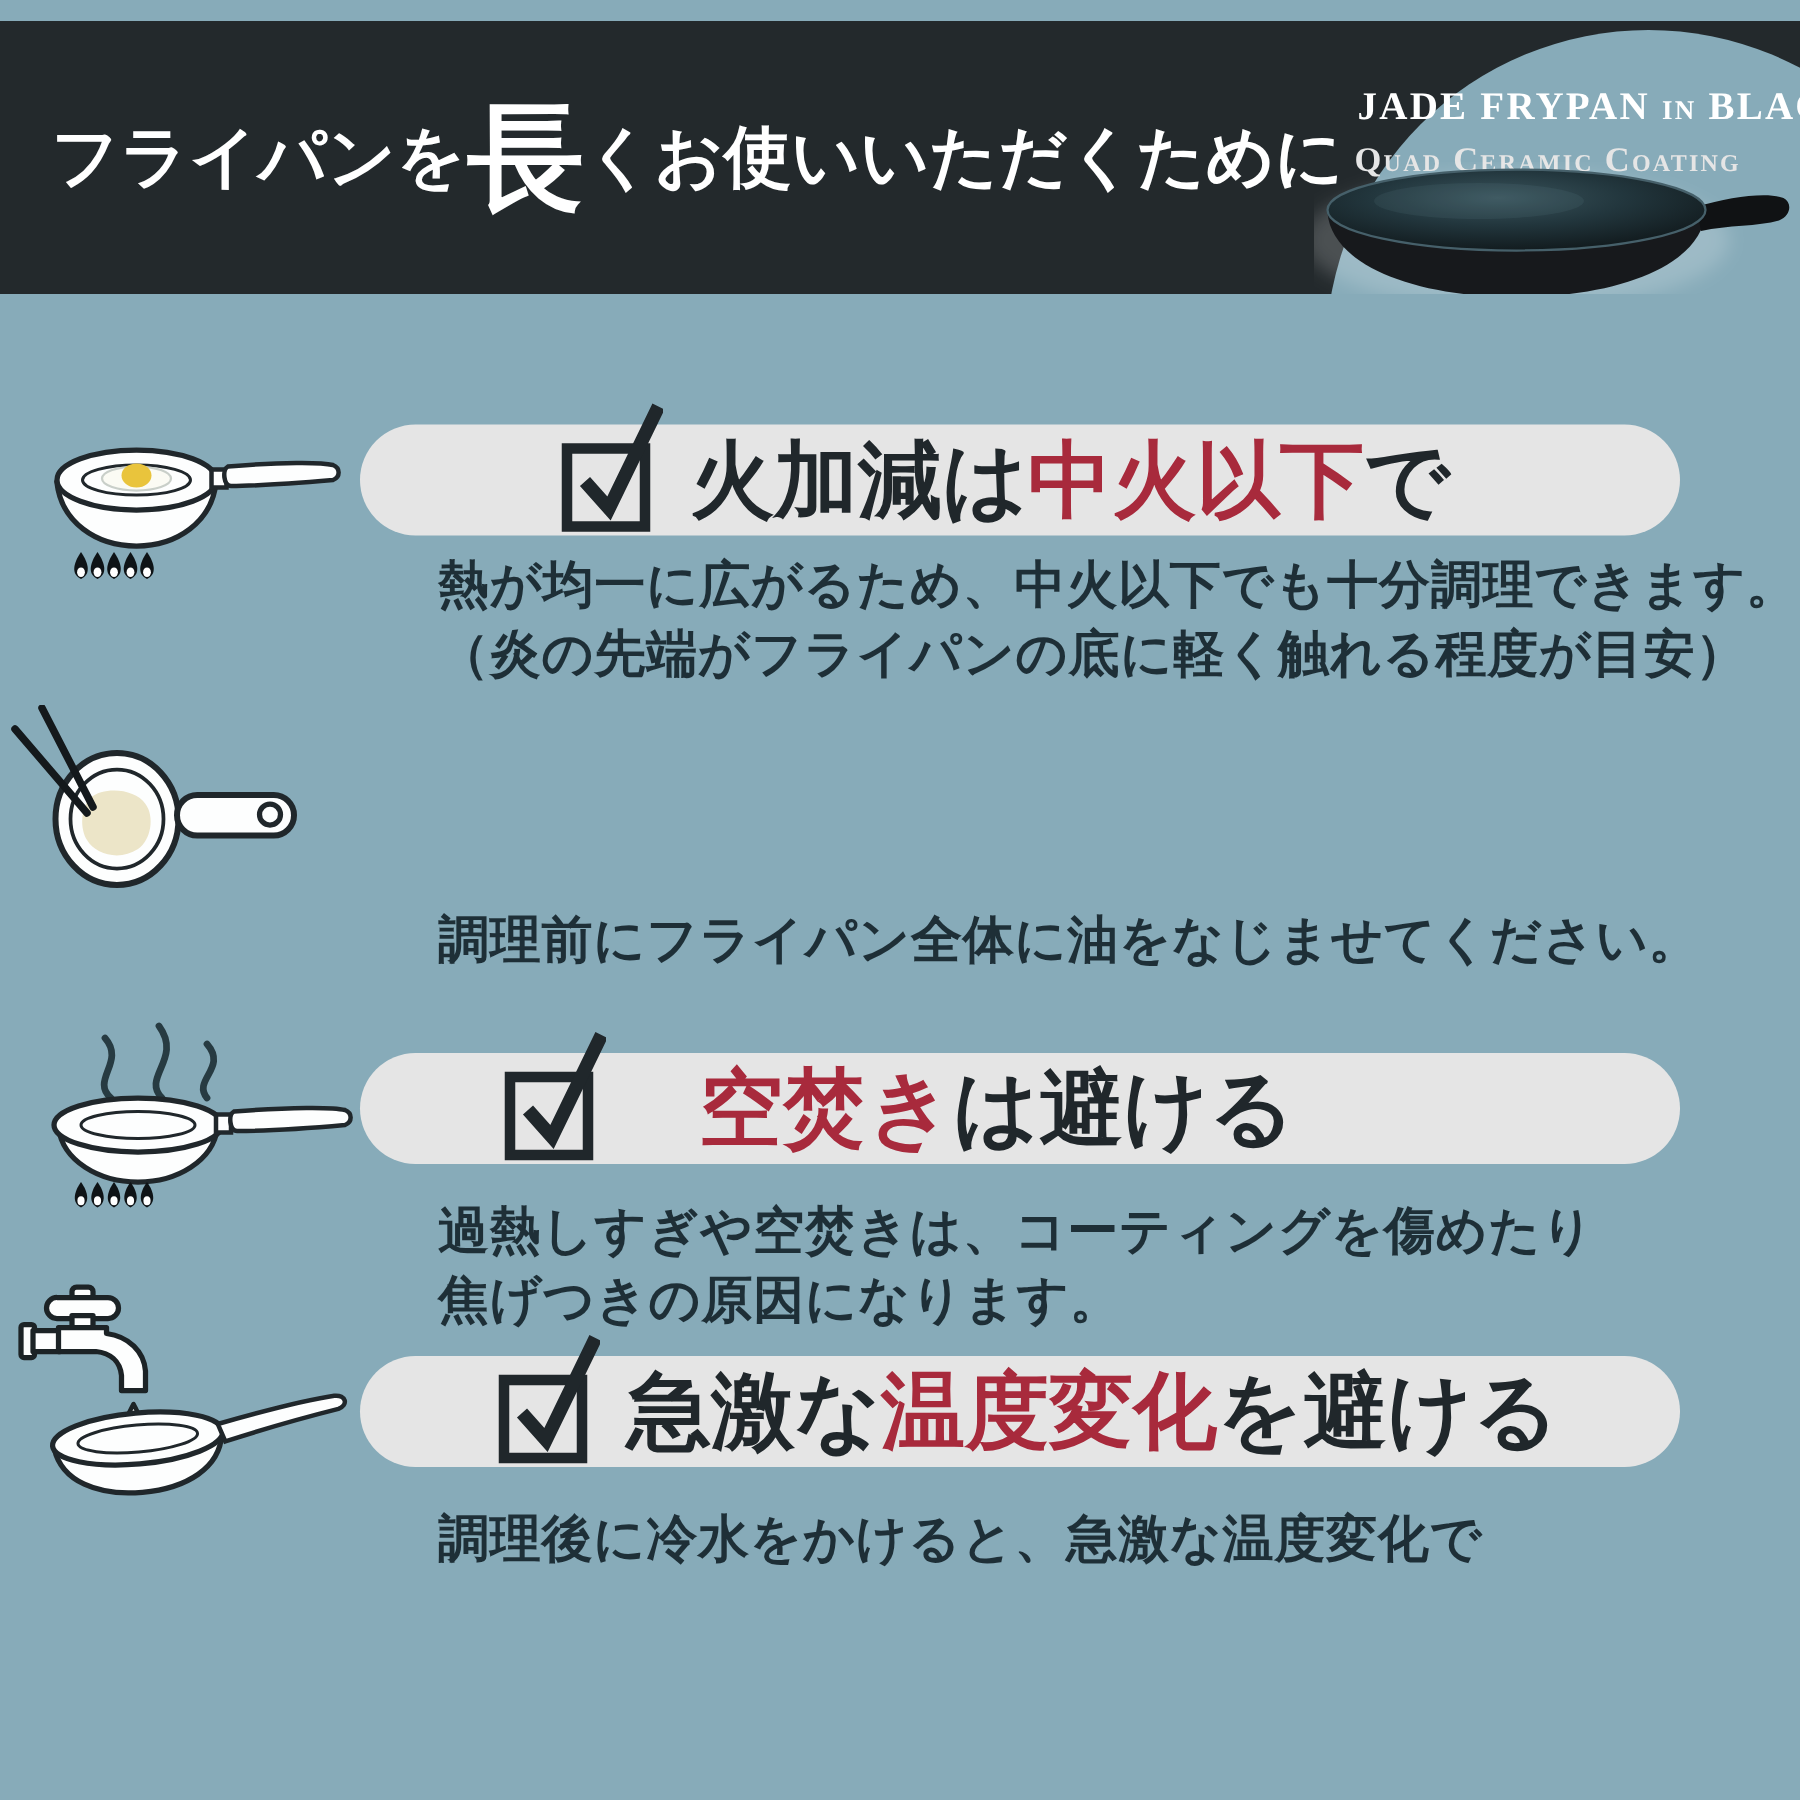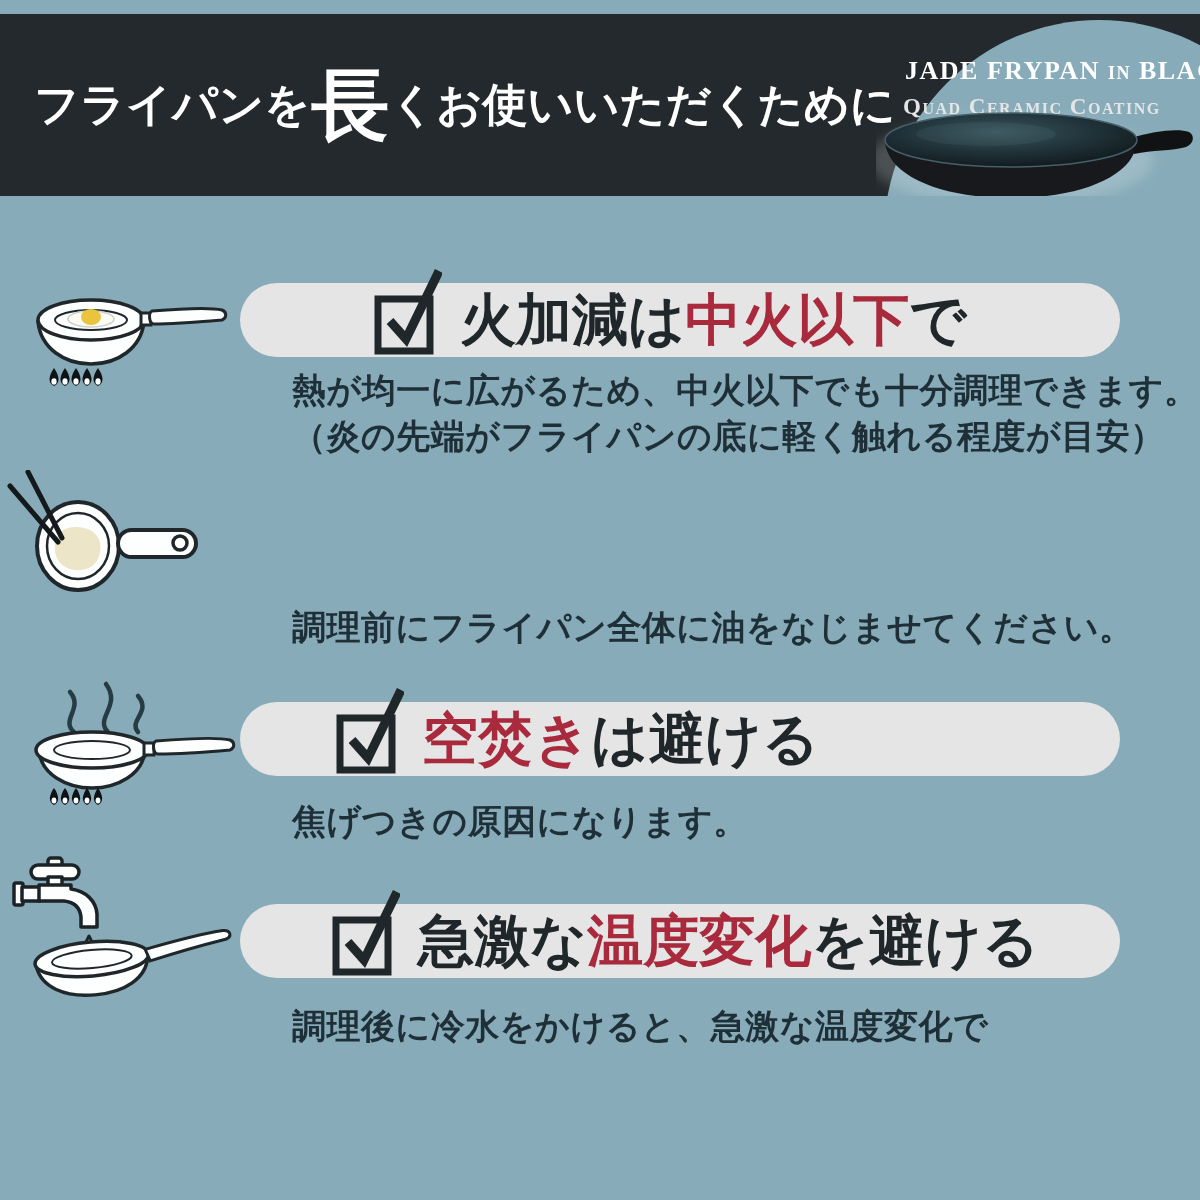--- a/index.html
+++ b/index.html
@@ -49,21 +49,21 @@
     display:flex;align-items:flex-start;
   }
   .pill .check{flex:0 0 auto;margin-top:-20px;}
   .pill .head{
     font-size:56px;font-weight:700;color:#20272b;
     white-space:nowrap;margin-left:18px;letter-spacing:0;
   }
   .head .accent{color:#a82a3c;}
   .pill.p1{top:283px;} .pill.p1 .inner{padding-left:130px;}
   .pill.p2{top:498px;} .pill.p2 .inner{padding-left:92px;}
-  .pill.p3{top:702px;} .pill.p3 .inner{padding-left:92px;}
+  .pill.p3{top:702px;} .pill.p3 .inner{padding-left:92px;gap:44px;}
   .pill.p4{top:904px;} .pill.p4 .inner{padding-left:88px;}
   .pill .inner{display:flex;align-items:center;}
 
   .desc{
     position:absolute;left:292px;width:830px;
     font-size:34px;font-weight:600;color:#1e2f37;
     line-height:46px;letter-spacing:0.5px;white-space:nowrap;
   }
   .desc.d1{top:367px;}
   .desc.d2{top:604px;}
@@ -199,20 +199,21 @@
       <svg class="check" width="72" height="96" viewBox="0 0 72 96">
         <rect x="8" y="36" width="52" height="52" fill="none" stroke="#20272b" stroke-width="7"></rect>
         <path d="M 20,58 L 36,76 L 69,8" fill="none" stroke="#20272b" stroke-width="9"></path>
       </svg>
       <div class="head">
         <span></span><span class="accent">空焚き</span><span>は避ける</span>
       </div>
     </div>
   </div>
   <div class="desc d3">
+    <div>過熱しすぎや空焚きは、コーティングを傷めたり</div>
     <div>焦げつきの原因になります。</div>
   </div>
 
   <svg class="icon i4" width="240" height="150" viewBox="0 0 240 150">
     <g fill="#fdfefe" stroke="#1c2326" stroke-width="3.5" stroke-linejoin="round">
       <rect x="12" y="27" width="9" height="22" rx="2"></rect>
       <rect x="20" y="31" width="18" height="14"></rect>
       <rect x="46" y="2" width="14" height="9" rx="3"></rect>
       <rect x="29" y="9" width="48" height="14" rx="7"></rect>
       <rect x="46" y="21" width="14" height="9"></rect>

